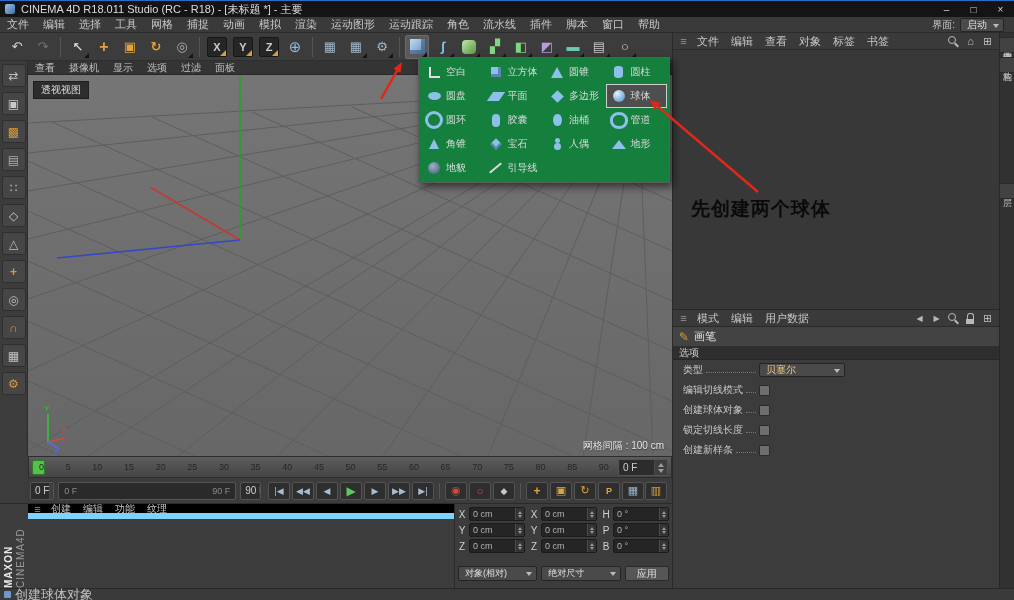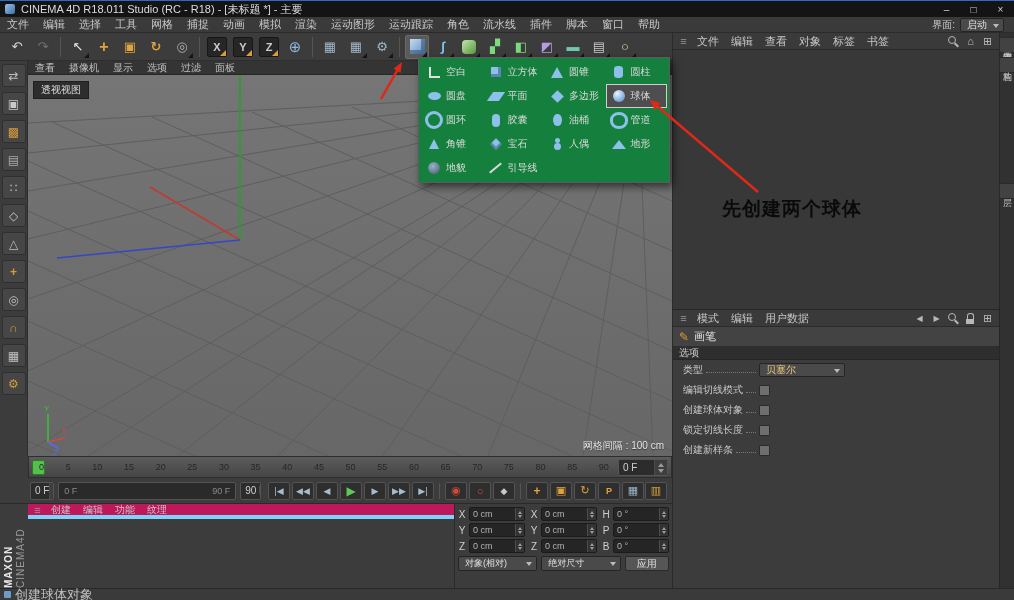--- a/index.html
+++ b/index.html
@@ -99,21 +99,21 @@
 .ic[data-ic="mag"]::before{content:"";width:6px;height:6px;border:1.5px solid #b8b8b8;border-radius:50%;position:absolute;left:2px;top:2px;}
 .ic[data-ic="mag"]::after{content:"";width:5px;height:2px;background:#b8b8b8;position:absolute;right:2px;bottom:3px;transform:rotate(45deg);}
 .ic[data-ic="home"]::before{content:"⌂";}
 .ic[data-ic="grid"]::before{content:"⊞";}
 .ic[data-ic="back"]::before{content:"◀";font-size:8px;}
 .ic[data-ic="fwd"]::before{content:"▶";font-size:8px;}
 .ic[data-ic="lock"]::before{content:"";width:8px;height:5px;background:#b8b8b8;position:absolute;left:3px;bottom:2px;}
 .ic[data-ic="lock"]::after{content:"";width:5px;height:5px;border:1.5px solid #b8b8b8;border-bottom:none;border-radius:3px 3px 0 0;position:absolute;left:4px;top:2px;}
 
 
-.annotation{left:722px;top:196px;font-size:19px;font-weight:600;color:#0a0a0a;z-index:45;letter-spacing:1px;}
+.annotation{left:691px;top:196px;font-size:19px;font-weight:600;color:#0a0a0a;z-index:45;letter-spacing:1px;}
 .arrows{position:absolute;left:0;top:0;z-index:60;pointer-events:none;}
 
 
 .ruler{left:28px;top:456px;width:644px;height:22px;background:linear-gradient(#5c5c5c,#454545);border:1px solid #2d2d2d;}
 .ticks{position:absolute;left:10px;right:62px;top:0;bottom:0;display:flex;justify-content:space-between;align-items:center;}
 .tick{font-size:9px;color:#262626;}
 .cur-marker{position:absolute;left:3px;top:3px;width:13px;height:15px;background:#56c04e;border:1px solid #2d7a29;border-radius:2px;}
 .spinbox{display:flex;width:56px;height:18px;background:#2c2c2c;border:1px solid #555;border-radius:2px;align-items:center;overflow:hidden;}
 .spinbox .val{flex:1;font-size:10px;color:#cfcfcf;padding-left:4px;white-space:nowrap;}
 .spin{display:flex;flex-direction:column;gap:2px;padding:0 3px;border-left:1px solid #4a4a4a;height:100%;justify-content:center;background:#3e3e3e;}
@@ -129,42 +129,42 @@
 .pb-btn{width:22px;height:18px;background:#2e2e2e;border:1px solid #535353;border-radius:2px;margin:0 1px;display:flex;align-items:center;justify-content:center;font-size:9px;color:#a8bcd0;flex:none;white-space:nowrap;}
 .pb-btn[data-divider="1"]{width:1px;background:#2a2a2a;border:none;border-right:1px solid #555;height:16px;margin:0 4px;}
 .pb-btn[data-right="1"]{margin-left:auto;margin-right:5px;}
 
 
 .bottomleft{left:0;top:504px;width:455px;height:84px;background:#3c3c3c;border-right:1px solid #2a2a2a;display:flex;}
 .brand{width:28px;display:flex;justify-content:center;padding-top:2px;gap:1px;}
 .brand .maxon{writing-mode:vertical-rl;transform:rotate(180deg);font-size:10px;font-weight:bold;color:#e8e8e8;letter-spacing:1px;}
 .brand .cinema{writing-mode:vertical-rl;transform:rotate(180deg);font-size:10px;color:#9a9a9a;letter-spacing:1px;}
 .mm{flex:1;display:flex;flex-direction:column;}
-.mm-header{height:15px;background:#be185d;border-bottom:4px solid #7dd3fc;display:flex;align-items:center;padding:0 2px;}
+.mm-header{height:15px;background:#000000;border-bottom:6px solid #7dd3fc;display:flex;align-items:center;padding:0 2px;}
 .mm-menu-item{padding:0 6px;font-size:10px;color:#c4c4c4;}
 .mm-body{flex:1;background:#3a3a3a;position:relative;}
 .mat{position:absolute;left:5px;top:5px;width:40px;text-align:center;}
 .mat-thumb{width:38px;height:38px;border:1px solid #1e1e1e;background:radial-gradient(circle at 35% 30%,#e8e8e8,#8a8a8a 45%,#3a3a3a 85%);}
 .mat-name{margin-top:1px;background:#d8953c;color:#1c1c1c;font-size:10px;padding:0 2px;}
 
 
 .coordmgr{left:455px;top:504px;width:217px;height:84px;background:#3c3c3c;padding:1px 3px;}
 .cm-head{display:flex;align-items:center;height:13px;gap:3px;}
 .cm-h{flex:1;position:relative;font-size:9px;color:#bdbdbd;background:#444;border:1px solid #2a2a2a;border-radius:2px;height:12px;display:flex;align-items:center;justify-content:center;padding-right:8px;}
 .cm-h::after{content:"";position:absolute;right:2px;top:4px;border-left:3px solid transparent;border-right:3px solid transparent;border-top:3.5px solid #aaa;}
 .cm-grid{display:grid;grid-template-columns:repeat(3,1fr);gap:2px 5px;margin-top:2px;}
 .cfield{display:flex;align-items:center;gap:3px;}
 .cfield .lbl{width:8px;font-size:10px;color:#cfcfcf;text-align:center;flex:none;}
 .cbox{flex:1;height:14px;background:#252525;border:1px solid #1b1b1b;border-radius:2px;display:flex;align-items:center;overflow:hidden;}
 .cbox .val{flex:1;font-size:9px;color:#b4b4b4;padding-left:3px;white-space:nowrap;}
 .cbox .spin{gap:1px;padding:0 2px;background:#333;}
 .cbox .spin i{border-left-width:2.5px;border-right-width:2.5px;}
 .cbox .spin .up{border-bottom-width:3px;}
 .cbox .spin .dn{border-top-width:3px;}
-.cm-foot{display:flex;gap:4px;margin-top:3px;align-items:center;}
+.cm-foot{display:flex;gap:4px;margin-top:13px;align-items:center;}
 .cm-foot .dd{flex:1.3;height:15px;font-size:9px;}
 .apply-btn{flex:1;height:15px;background:#565656;border:1px solid #2a2a2a;border-radius:2px;font-size:10px;color:#e2e2e2;display:flex;align-items:center;justify-content:center;}
 
 
 .statusbar{left:0;top:588px;width:1014px;height:12px;background:#3a3a3a;border-top:1px solid #292929;display:flex;align-items:center;gap:4px;padding-left:4px;}
 .sb-ic{width:7px;height:7px;background:#6f9ac8;border-radius:1px;}
 .sb-text{font-size:13px;color:#c0c0c0;}
 </style>
 </head>
 <body>

